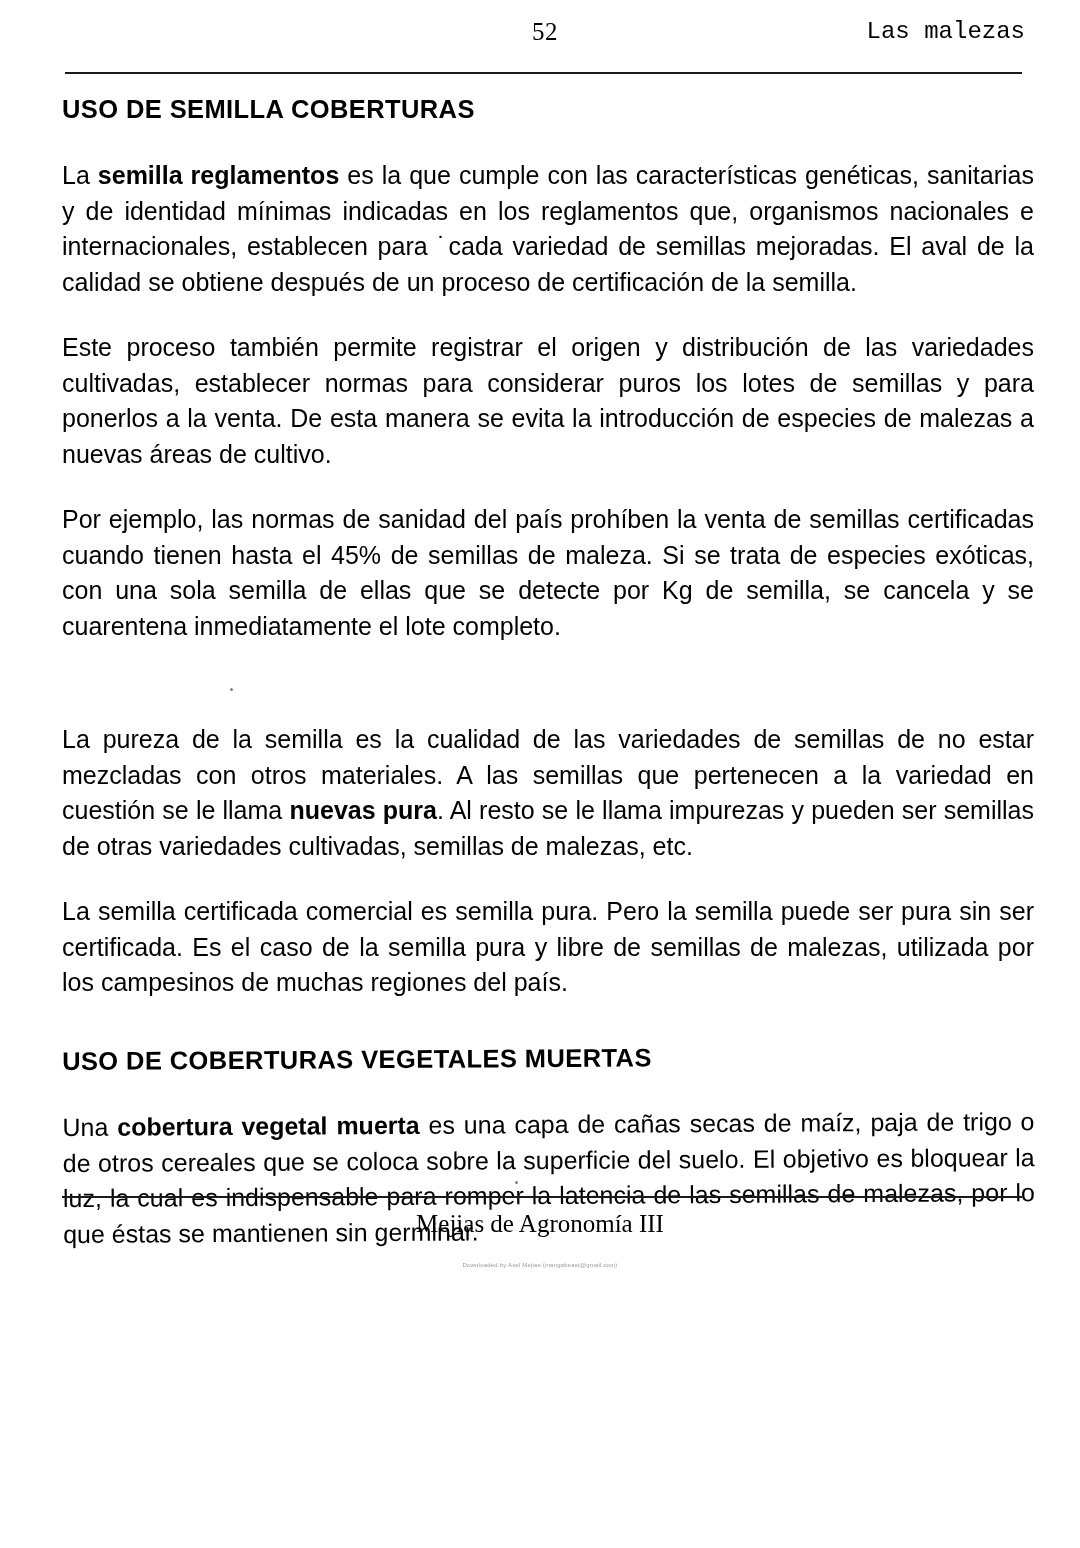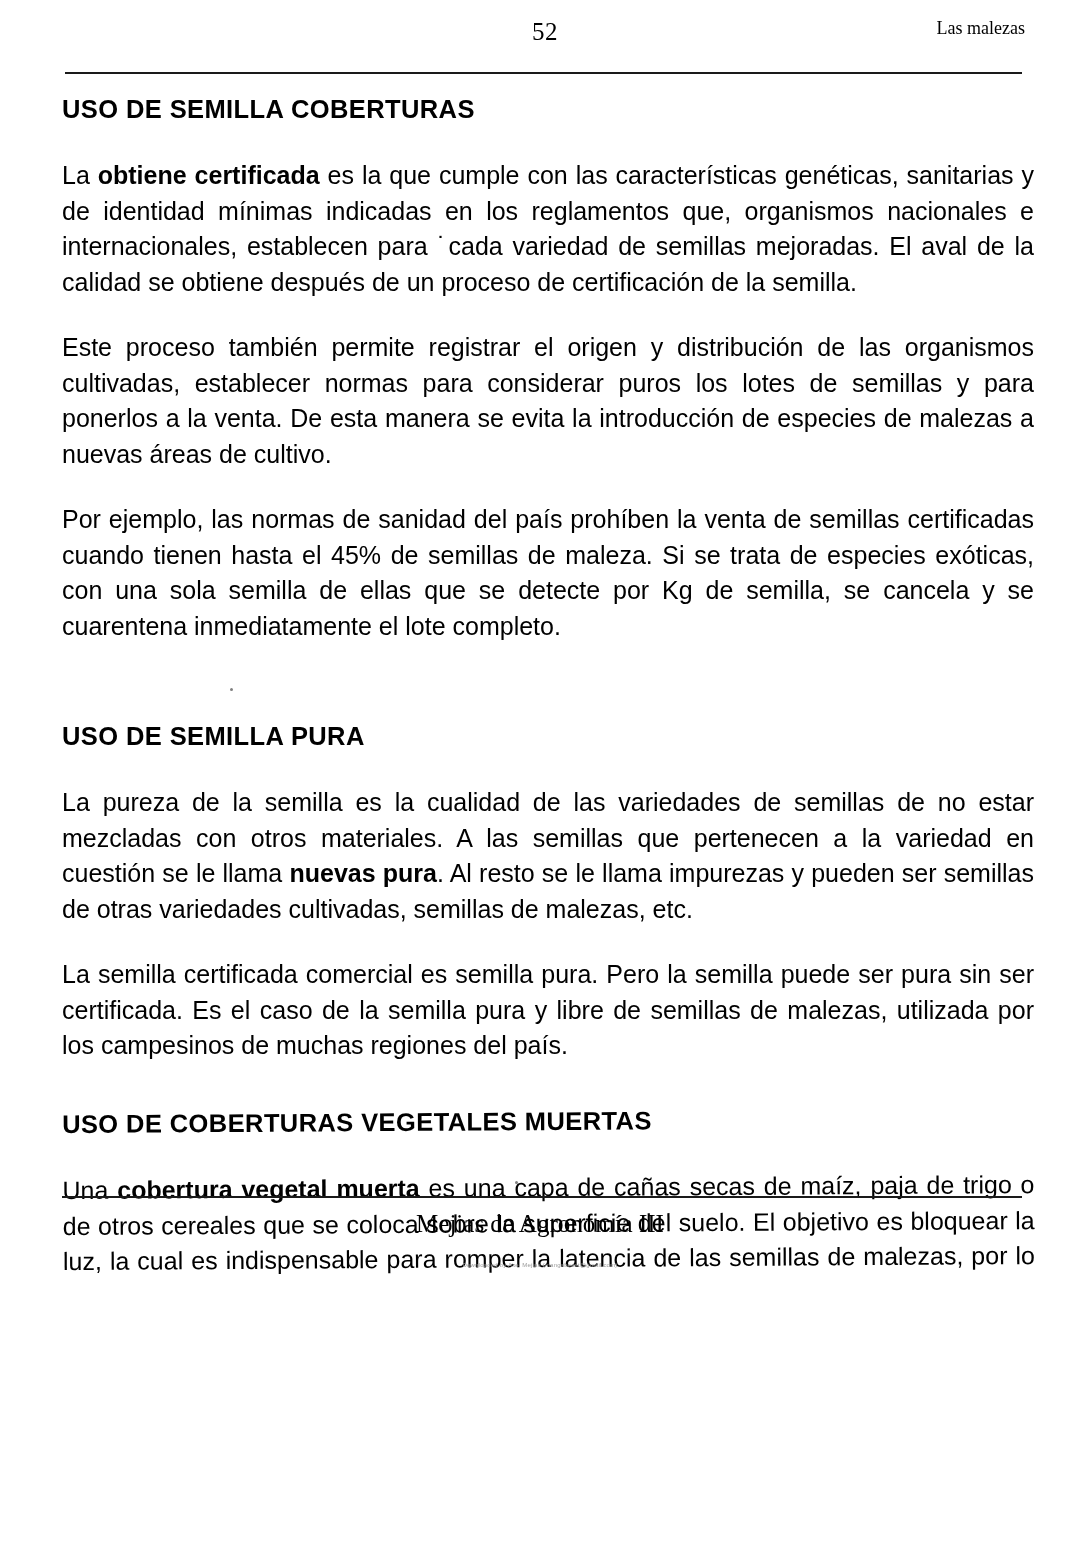--- a/index.html
+++ b/index.html
@@ -31,22 +31,22 @@
     transform: translateX(-50%);
     top: 0;
     font-family: "Liberation Serif", serif;
     font-size: 25px;
     letter-spacing: 0.5px;
   }
   .header-right {
     position: absolute;
     right: 0;
     top: 0;
-    font-family: Liberation Serif, serif;
-    font-size: 18px;
+    font-family: Liberation Mono, monospace;
+    font-size: 24px;
   }
   .rule-top {
     position: absolute;
     top: 72px;
     left: 65px;
     right: 58px;
     height: 2px;
     background: #1a1a1a;
   }
   
@@ -131,34 +131,33 @@
     <div class="header-page-number">52</div>
     <div class="header-right">Las malezas</div>
   </div>
   <div class="rule-top"></div>
 
   <div class="content">
 
     <div class="block">
       <h2 class="section-title">USO DE SEMILLA COBERTURAS</h2>
       <p class="para">
-        <span>La </span><b>obtiene certificada</b><span> es la que cumple con las características genéticas, sanitarias y de identidad mínimas indicadas en los reglamentos que, organismos nacionales e internacionales, establecen para ˙cada variedad de semillas mejoradas. El aval de la calidad se obtiene después de un proceso de certificación de la semilla.</span>
+        <span>La </span><b>semilla reglamentos</b><span> es la que cumple con las características genéticas, sanitarias y de identidad mínimas indicadas en los reglamentos que, organismos nacionales e internacionales, establecen para ˙cada variedad de semillas mejoradas. El aval de la calidad se obtiene después de un proceso de certificación de la semilla.</span>
       </p>
       <p class="para">
-        <span>Este proceso también permite registrar el origen y distribución de las organismos cultivadas, establecer normas para considerar puros los lotes de semillas y para ponerlos a la venta. De esta manera se evita la introducción de especies de malezas a nuevas áreas de cultivo.</span>
+        <span>Este proceso también permite registrar el origen y distribución de las variedades cultivadas, establecer normas para considerar puros los lotes de semillas y para ponerlos a la venta. De esta manera se evita la introducción de especies de malezas a nuevas áreas de cultivo.</span>
       </p>
       <p class="para">
         <span>Por ejemplo, las  normas de sanidad del país prohíben la venta de semillas certificadas cuando tienen hasta el 45% de semillas de maleza. Si se trata de especies exóticas, con una sola semilla de ellas que se detecte por Kg de semilla, se cancela y se cuarentena inmediatamente el lote completo.</span>
       </p>
     </div>
 
     <div class="spacer-lg"></div>
 
     <div class="block">
-      <h2 class="section-title second">USO DE SEMILLA PURA</h2>
       <p class="para">
         <span>La pureza de la semilla es la cualidad de las variedades de semillas de no estar mezcladas con otros materiales. A las semillas que pertenecen a la variedad en cuestión se le llama </span><b>nuevas pura</b><span>. Al resto se le llama impurezas y pueden ser semillas de otras variedades cultivadas, semillas de malezas, etc.</span>
       </p>
       <p class="para">
         <span>La semilla certificada comercial es semilla pura. Pero la semilla puede ser pura sin ser certificada. Es el caso de la semilla pura y libre de semillas de malezas, utilizada por los campesinos de muchas regiones del país.</span>
       </p>
     </div>
 
     <div class="spacer-md"></div>
 

